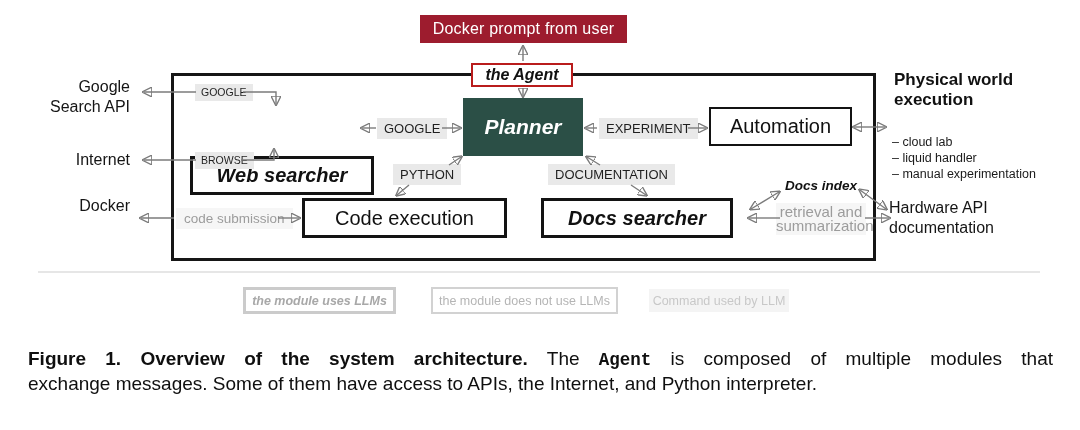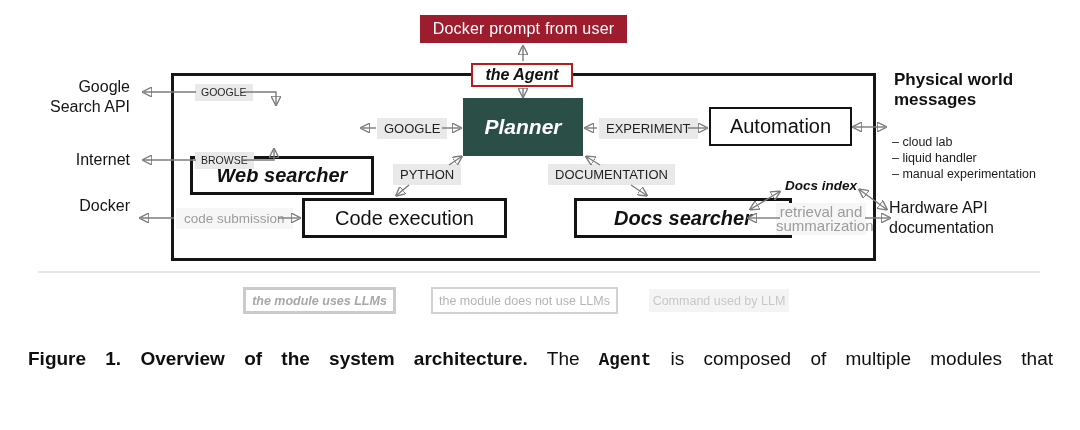--- a/index.html
+++ b/index.html
@@ -64,21 +64,21 @@
   <div class="abs center agent" style="left:471px;top:63px;width:102px;height:24px;">the Agent</div>
 
   <div class="abs center module llm" style="left:190px;top:108px;width:184px;height:39px;margin-top:48px;">Web searcher</div>
 
   <div class="abs center module planner" style="left: 463px; top: 98px; width: 120px; height: 58px; background: rgb(43, 79, 70);">Planner</div>
 
   <div class="abs center module nollm" style="left:709px;top:107px;width:143px;height:39px;">Automation</div>
 
   <div class="abs center module nollm-thick" style="left:302px;top:198px;width:205px;height:40px;">Code execution</div>
 
-  <div class="abs center module llm" style="left:574px;top:198px;width:218px;height:40px;">Docs searcher</div>
+  <div class="abs center module llm" style="left:541px;top:198px;width:192px;height:40px;">Docs searcher</div>
 
   <div class="abs cmd cmd-sm" style="left:195px;top:84px;">GOOGLE</div>
   <div class="abs cmd cmd-sm" style="left:195px;top:152px;">BROWSE</div>
   <div class="abs cmd cmd-md" style="left:377px;top:118px;">GOOGLE</div>
   <div class="abs cmd cmd-md" style="left:599px;top:118px;">EXPERIMENT</div>
   <div class="abs cmd cmd-md" style="left:393px;top:164px;">PYTHON</div>
   <div class="abs cmd cmd-md" style="left:548px;top:164px;">DOCUMENTATION</div>
 
   <div class="abs graylab" style="left:176px;top:208px;font-size:13.5px;line-height:15px;padding:3px 8px;">code submission</div>
 
@@ -93,39 +93,40 @@
     <div>Google</div>
     <div>Search API</div>
   </div>
   <div class="abs ext ext-r" style="left:28px;top:150px;width:102px;">Internet</div>
   <div class="abs ext ext-r" style="left:28px;top:196px;width:102px;">
     <div>Docker</div>
   </div>
 
   <div class="abs hwhead" style="left:894px;top:70px;">
     <div>Physical world</div>
-    <div>messages</div>
+    <div>execution</div>
   </div>
   <div class="abs hwlist" style="left:892px;top:134px;">
     <div>– cloud lab</div>
     <div>– liquid handler</div>
     <div>– manual experimentation</div>
   </div>
   <div class="abs ext" style="left:889px;top:198px;">
     <div>Hardware API</div>
     <div>documentation</div>
   </div>
 
   <div class="abs sep" style="left:38px;top:271px;width:1002px;height:2px;"></div>
   <div class="abs center leg1" style="left:243px;top:287px;width:153px;height:27px;">the module uses LLMs</div>
   <div class="abs center leg2" style="left:431px;top:287px;width:187px;height:27px;">the module does not use LLMs</div>
   <div class="abs center leg3" style="left:649px;top:289px;width:140px;height:23px;">Command used by LLM</div>
 
   <div class="abs caption" style="left:28px;top:347px;width:1025px;">
     <div class="cap-line1"><span class="cap-bold">Figure 1. Overview of the system architecture.</span><span> The </span><span class="cap-mono">Agent</span><span> is composed of multiple modules that</span></div>
+    <div>exchange messages. Some of them have access to APIs, the Internet, and Python interpreter.</div>
   </div>
 
   <svg class="arrows" width="1080" height="340">
     <defs>
       <marker id="ah" viewBox="0 0 10 10" refX="8" refY="5" markerWidth="7" markerHeight="7" orient="auto-start-reverse">
         <path d="M0,0 L10,5 L0,10 z" fill="#7b7b7b" stroke="none"></path>
       </marker>
     </defs>
     <path d="M523,61 L523,47" marker-end="url(#ah)"></path>
     <path d="M523,88 L523,96" marker-end="url(#ah)"></path>

